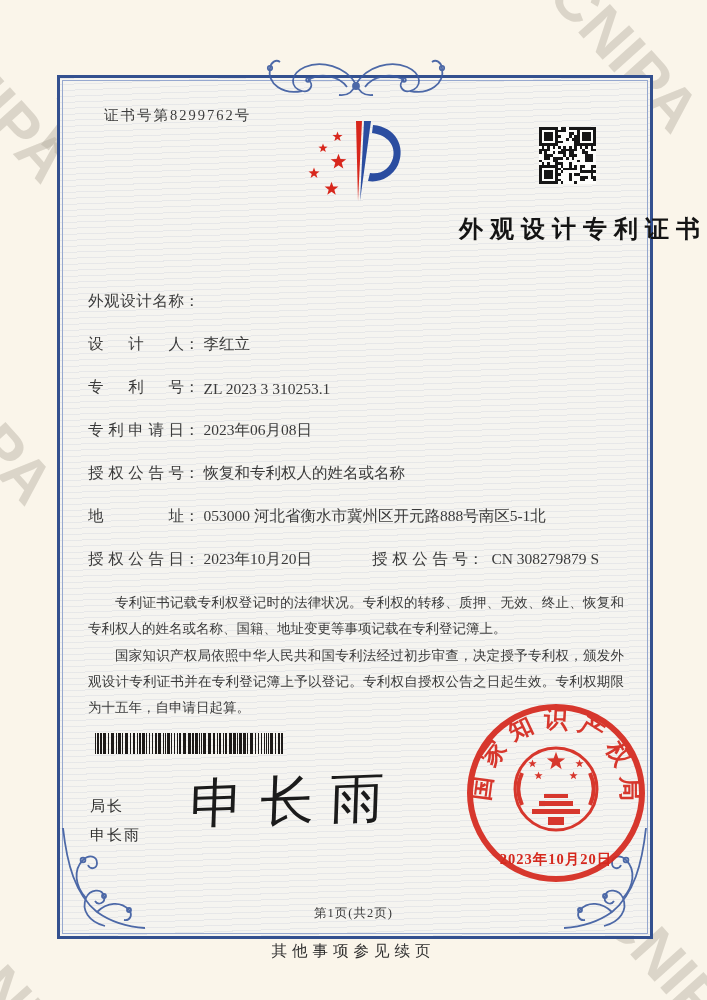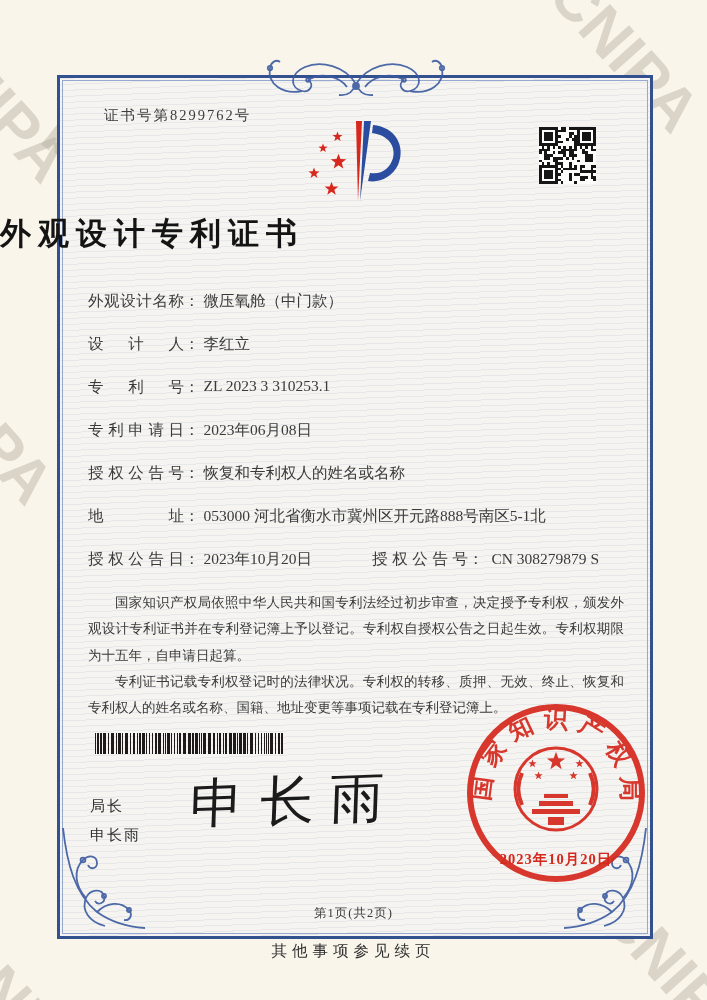--- a/index.html
+++ b/index.html
@@ -20,24 +20,24 @@
 
   .content{position:absolute;inset:0;z-index:3;}
 
   .cert-no{position:absolute;left:104px;top:106px;font-size:14.5px;color:#3c3c3c;letter-spacing:2px;}
 
   .logo{position:absolute;left:296px;top:113px;}
   .qr{position:absolute;left:539px;top:127px;width:57px;height:57px;display:grid;grid-template-columns:repeat(21,1fr);grid-template-rows:repeat(21,1fr);background:#fdfdfb;}
   .qr div{background:transparent;}
   .qr div.d{background:#161616;}
 
-  .title{position:absolute;left:0;top:213px;width:100%;text-align:left;font-size:31px;font-weight:bold;color:#141414;letter-spacing:7px;}
+  .title{position:absolute;left:0;top:213px;width:100%;text-align:right;font-size:24px;font-weight:bold;color:#141414;letter-spacing:7px;}
 
   .fields{position:absolute;left:88px;top:291px;width:545px;display:flex;flex-direction:column;gap:22px;font-size:15.5px;color:#3a3a3a;}
-  .row{display:flex;align-items:flex-start;white-space:nowrap;}
+  .row{display:flex;align-items:flex-end;white-space:nowrap;}
   .flabel{display:inline-block;width:96px;text-align:justify;text-align-last:justify;}
   .fcolon{margin-right:4px;}
   .pair2{margin-left:60px;}
 
   .paras{position:absolute;left:88px;top:590px;width:536px;font-size:13.5px;line-height:1.95;color:#3a3a3a;text-align:justify;}
   .paras p{margin:0;text-indent:2em;}
 
   .barcode{position:absolute;left:95px;top:733px;width:192px;height:21px;display:flex;align-items:stretch;}
   .barcode i{display:block;height:100%;}
   .barcode i.b{background:#1d1a18;}
@@ -583,21 +583,20 @@
         <div></div>
         <div></div>
       </div>
 
     <div class="title">外观设计专利证书</div>
 
     <div class="fields">
       <div class="row">
         <span class="flabel">外观设计名称</span>
           <span class="fcolon">：</span>
-        <span>微压氧舱（中门款）</span>
       </div>
       <div class="row">
         <span class="flabel">设计人</span>
           <span class="fcolon">：</span>
         <span>李红立</span>
       </div>
       <div class="row">
         <span class="flabel">专利号</span>
           <span class="fcolon">：</span>
         <span>ZL 2023 3 310253.1</span>
@@ -622,22 +621,22 @@
           <span class="fcolon">：</span>
         <span>2023年10月20日</span>
         <span class="pair2">
           <span class="flabel">授权公告号</span><span class="fcolon">：</span>
           <span>CN 308279879 S</span>
         </span>
       </div>
     </div>
 
     <div class="paras">
+      <p>专利证书记载专利权登记时的法律状况。专利权的转移、质押、无效、终止、恢复和专利权人的姓名或名称、国籍、地址变更等事项记载在专利登记簿上。</p>
       <p>国家知识产权局依照中华人民共和国专利法经过初步审查，决定授予专利权，颁发外观设计专利证书并在专利登记簿上予以登记。专利权自授权公告之日起生效。专利权期限为十五年，自申请日起算。</p>
-      <p>专利证书记载专利权登记时的法律状况。专利权的转移、质押、无效、终止、恢复和专利权人的姓名或名称、国籍、地址变更等事项记载在专利登记簿上。</p>
     </div>
 
     <div class="barcode" id="barcode">
         <i class="b" style="width: 1px;"></i>
         <i style="width: 1px;"></i>
         <i class="b" style="width: 2px;"></i>
         <i style="width: 1px;"></i>
         <i class="b" style="width: 2px;"></i>
         <i style="width: 1px;"></i>
         <i class="b" style="width: 3px;"></i>

